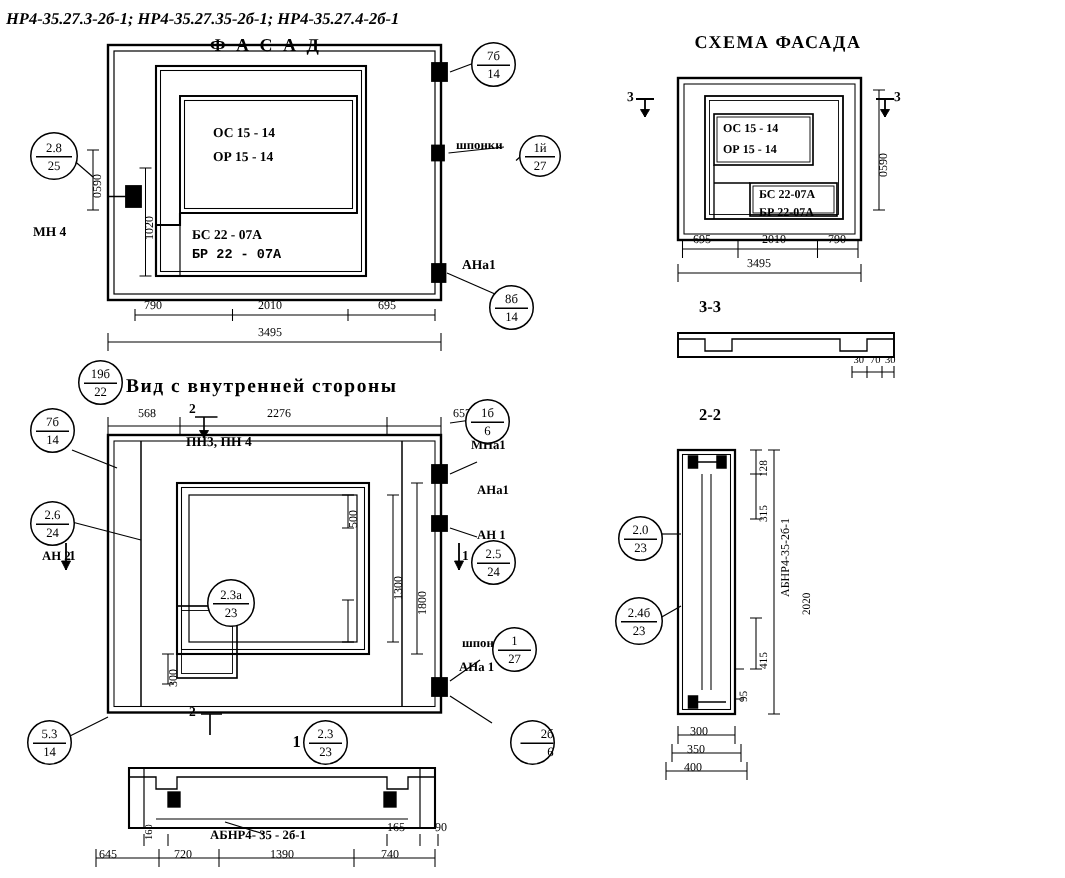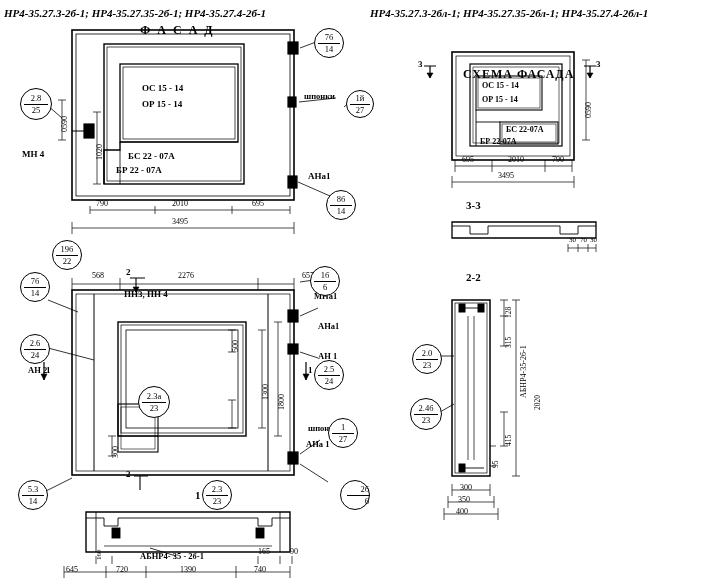--- a/index.html
+++ b/index.html
@@ -186,46 +186,46 @@
       <path d="M64 566 L64 578 M106 566 L106 578 M146 566 L146 578 M236 566 L236 578 M290 566 L290 578" stroke-width="0.7"></path>
       <path d="M64 572 L290 572" stroke-width="0.7"></path>
       <path d="M96 556 L96 564 M112 556 L112 564" stroke-width="0.7"></path>
       <path d="M258 556 L258 564 M280 556 L280 564 M292 556 L292 564" stroke-width="0.7"></path>
       <path d="M150 548 L176 556" stroke-width="0.8"></path>
 
     </g>
   </svg>
 
   <div class="t hdr" style="left:4px;top:8px;">HP4-35.27.3-2б-1; HP4-35.27.35-2б-1; HP4-35.27.4-2б-1</div>
-  <div class="t hdr" style="left:370px;top:8px;">HP4-35.27.3-2бл-1; HP4-35.27.35-2бл-1; HP4-35.27.4-2бл-1</div>
 
   <div class="t title" style="left:140px;top:24px;">Ф А С А Д</div>
-  <div class="t title2" style="left:463px;top:22px;margin-top:46px;">СХЕМА ФАСАДА</div>
+  <div class="t title2" style="left:463px;top:22px;">СХЕМА ФАСАДА</div>
+  <div class="t title2" style="left:84px;top:250px;font-size:13px;">Вид с внутренней стороны</div>
 
   <div class="t lbl-b" style="left:142px;top:84px;">ОС  15 - 14</div>
   <div class="t lbl-b" style="left:142px;top:100px;">ОР  15 - 14</div>
   <div class="t lbl-b" style="left:128px;top:152px;">БС  22 - 07А</div>
-  <div class="t lbl-b" style="left:116px;top:166px;">БР  22 - 07А</div>
+  <div class="t lbl-b" style="left:128px;top:166px;font-family:Liberation Mono, monospace;">БР  22 - 07А</div>
 
   <div class="t dim" style="left:96px;top:200px;">790</div>
   <div class="t dim" style="left:172px;top:200px;">2010</div>
   <div class="t dim" style="left:252px;top:200px;">695</div>
   <div class="t dim" style="left:172px;top:218px;">3495</div>
   <div class="t dimv" style="left:96px;top:160px;">1020</div>
   <div class="t dimv" style="left:61px;top:132px;">0590</div>
 
   <div class="t lbl-b" style="left:22px;top:150px;">МН 4</div>
   <div class="t lbl-b" style="left:318px;top:38px;font-size:8px;">МНа 1</div>
   <div class="t lbl-b" style="left:304px;top:92px;font-size:8.5px;">шпонки</div>
   <div class="t lbl-b" style="left:308px;top:172px;">АНа1</div>
 
   <div class="t lbl-b" style="left:482px;top:82px;font-size:8px;">ОС 15 - 14</div>
   <div class="t lbl-b" style="left:482px;top:96px;font-size:8px;">ОР 15 - 14</div>
   <div class="t lbl-b" style="left:506px;top:126px;font-size:8px;">БС 22-07А</div>
-  <div class="t lbl-b" style="left:480px;top:138px;font-size:8px;">БР 22-07А</div>
+  <div class="t lbl-b" style="left:506px;top:138px;font-size:8px;">БР 22-07А</div>
   <div class="t dim" style="left:462px;top:156px;">695</div>
   <div class="t dim" style="left:508px;top:156px;">2010</div>
   <div class="t dim" style="left:552px;top:156px;">790</div>
   <div class="t dim" style="left:498px;top:172px;">3495</div>
   <div class="t dimv" style="left:585px;top:118px;">0590</div>
   <div class="t lbl-b" style="left:418px;top:60px;">3</div>
   <div class="t lbl-b" style="left:596px;top:60px;">3</div>
 
   <div class="t secl" style="left:466px;top:200px;">3-3</div>
   <div class="t dim" style="left:569px;top:237px;font-size:7px;">30</div>

